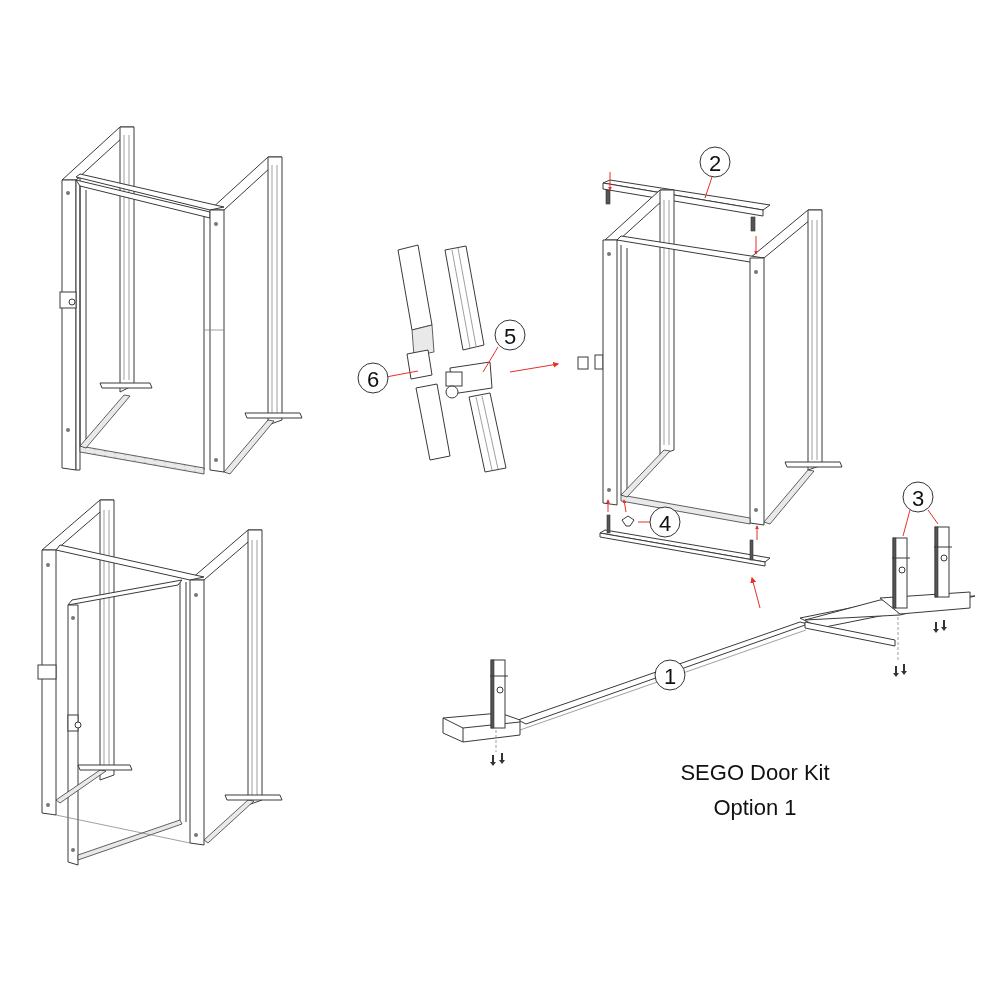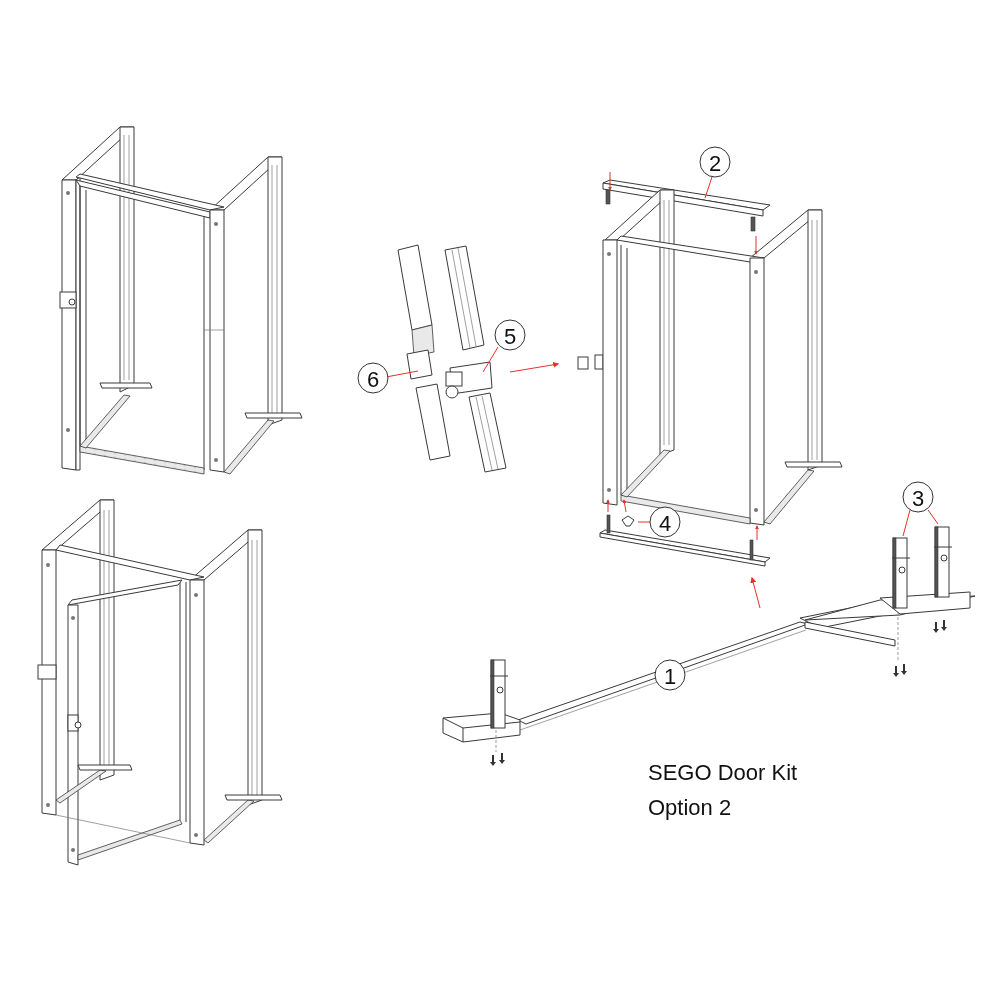--- a/index.html
+++ b/index.html
@@ -7,21 +7,21 @@
          font-family:"Liberation Sans", sans-serif; }
   svg.canvas { position:absolute; left:0; top:0; }
   .ln { fill:none; stroke:#3a3a3a; stroke-width:1; }
   .lt { fill:none; stroke:#777; stroke-width:0.7; }
   .fl { fill:#ffffff; stroke:#3a3a3a; stroke-width:1; }
   .gy { fill:#e9e9e9; stroke:#3a3a3a; stroke-width:0.8; }
   .dk { fill:#555; stroke:#333; stroke-width:0.6; }
   .red { stroke:#e8302a; stroke-width:1; fill:none; }
   .callout circle { fill:#fff; stroke:#333; stroke-width:1; }
   .callout text { font-size:22px; fill:#111; text-anchor:middle; dominant-baseline:central; }
-  .caption { position:absolute; left:648px; width:270px; text-align:left; font-size:22px; color:#111; }
+  .caption { position:absolute; left:620px; width:270px; text-align:center; font-size:22px; color:#111; }
   #cap1 { top:760px; }
   #cap2 { top:795px; }
 </style>
 </head>
 <body>
 
 <svg class="canvas" width="1000" height="1000" viewBox="0 0 1000 1000">
   <defs>
     <marker id="ah" viewBox="0 0 10 10" refX="8" refY="5" markerWidth="6" markerHeight="6" orient="auto">
       <path d="M0,0 L10,5 L0,10 z" fill="#e8302a"></path>
@@ -261,13 +261,13 @@
       <text x="510" y="336">5</text>
   </g>
   <g class="callout">
     <line class="red" x1="386" y1="377" x2="418" y2="371"></line>
     <circle cx="373" cy="378" r="15"></circle>
       <text x="373" y="379">6</text>
   </g>
 </svg>
 
 <div class="caption" id="cap1">SEGO Door Kit</div>
-<div class="caption" id="cap2">Option 2</div>
+<div class="caption" id="cap2">Option 1</div>
 
 </body></html>

